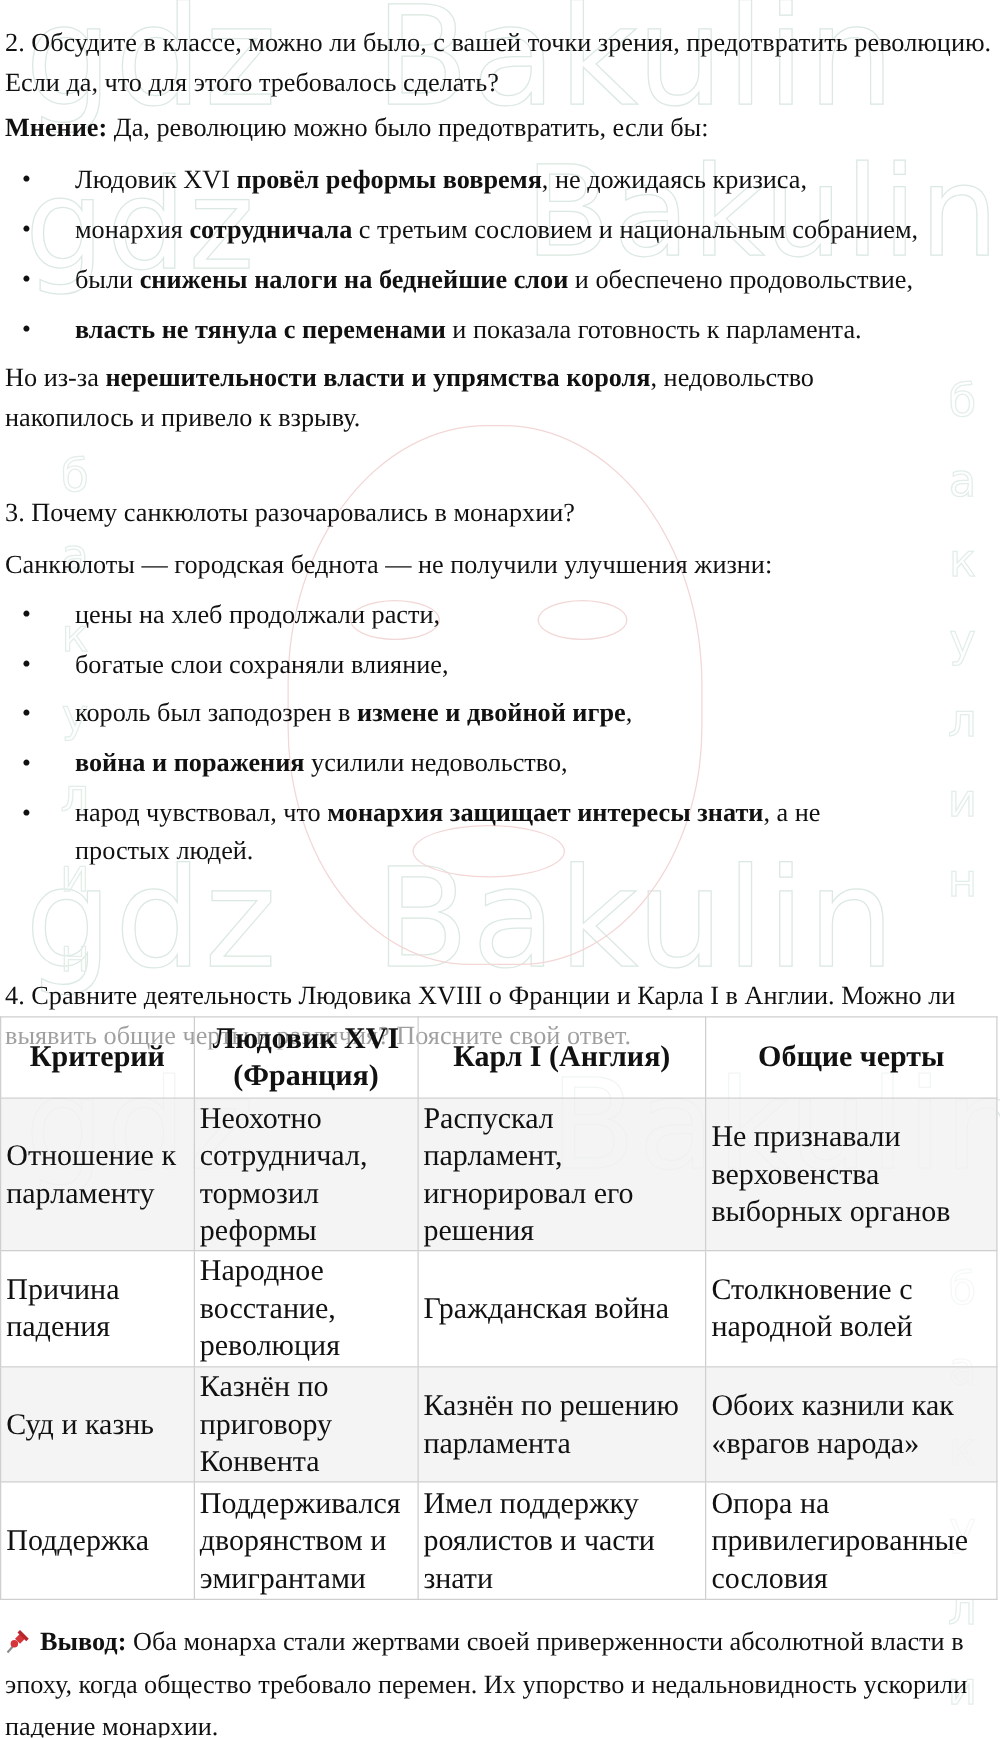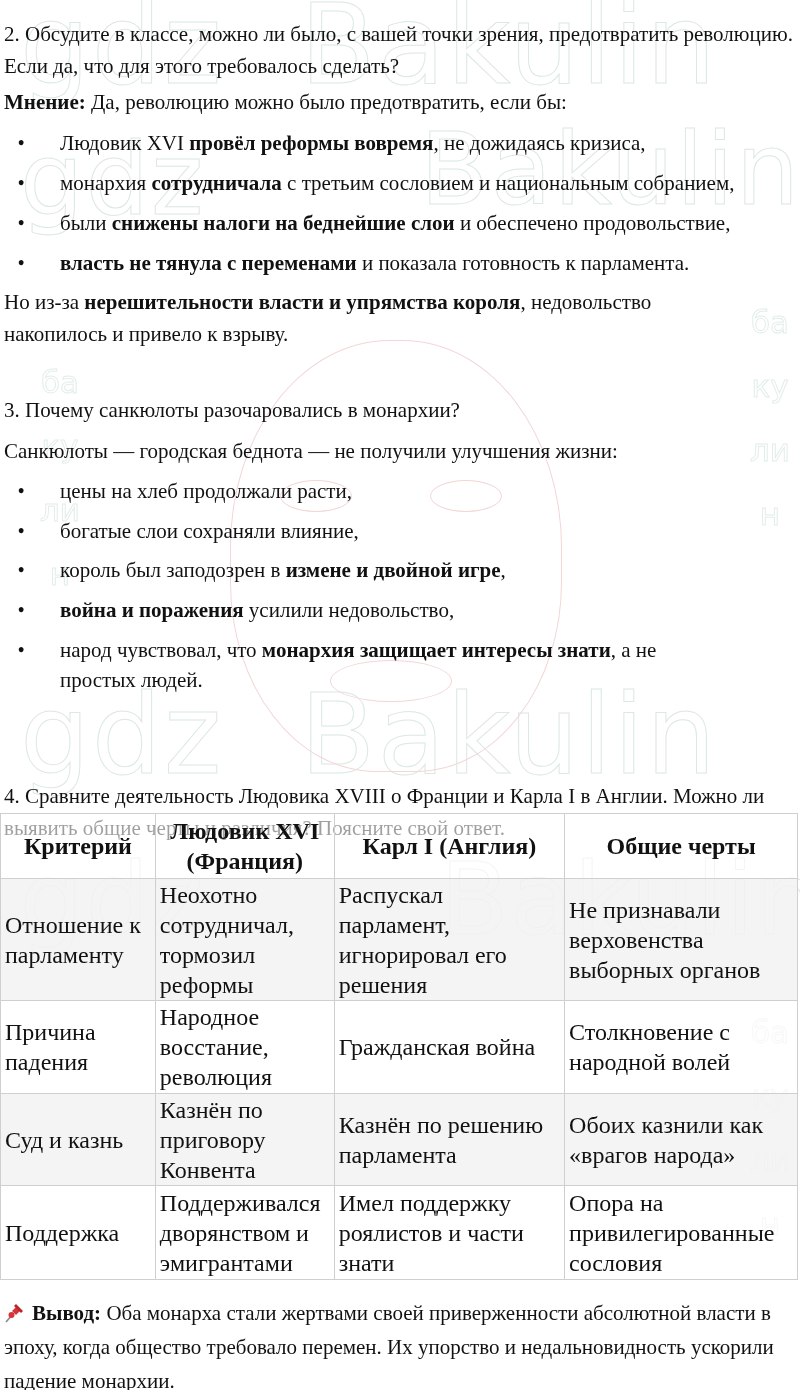--- a/index.html
+++ b/index.html
@@ -29,21 +29,21 @@
     -webkit-text-stroke: 1px #dce9e2;
     font-size: 110px;
     line-height: 1;
     letter-spacing: 2px;
   }
   .wm-vert {
     position: absolute;
     font-family: "DejaVu Sans", sans-serif;
     color: transparent;
     -webkit-text-stroke: 1px #e3eee8;
-    font-size: 31px;
+    font-size: 36px;
     line-height: 64px;
     width: 40px;
     text-align: center;
     word-break: break-all;
   }
   .wm-face {
     position: absolute;
     left: 230px;
     top: 340px;
     width: 330px;

